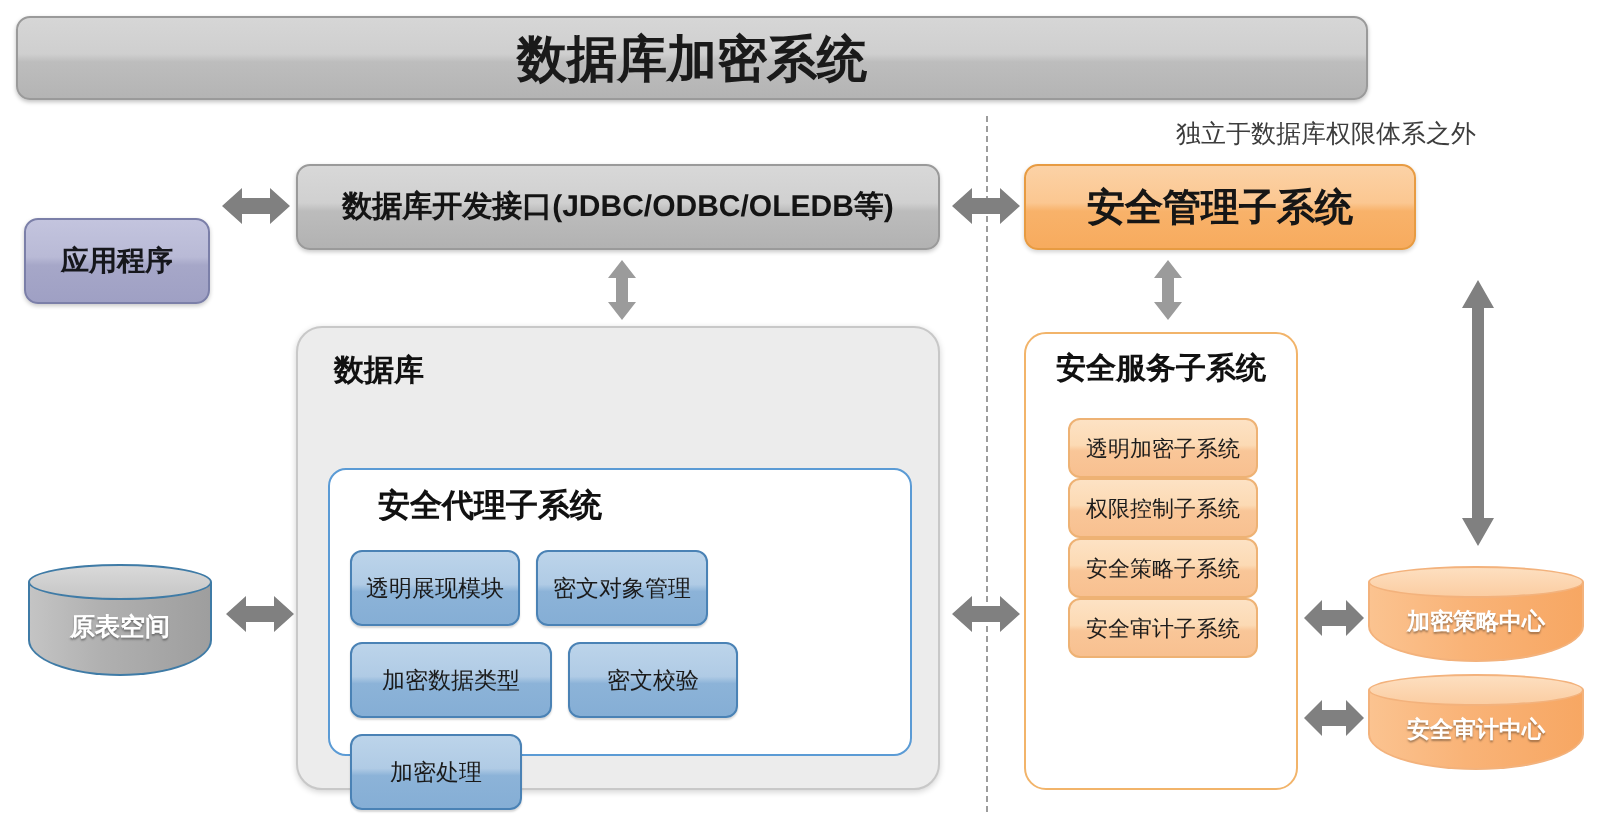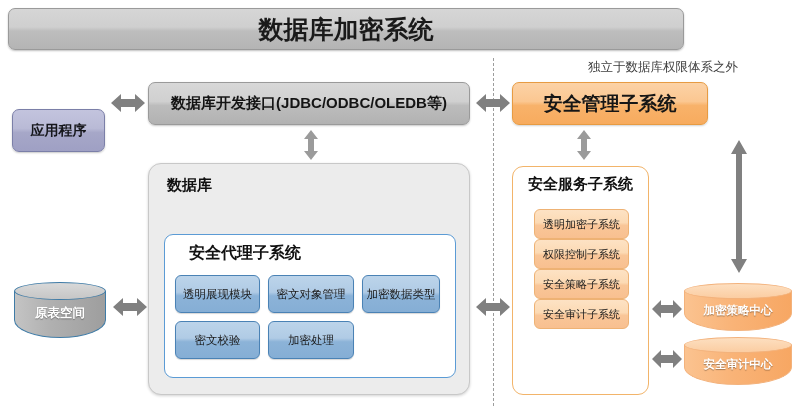--- a/index.html
+++ b/index.html
@@ -93,21 +93,21 @@
   .bluechip{
     box-sizing:border-box;height:38px;
     display:flex;align-items:center;justify-content:center;
     border:1px solid #4a82b5;border-radius:6px;
     background:linear-gradient(to bottom,#bcd4ea 0%,#b0cbe5 45%,#8cb3d8 55%,#85aed5 100%);
     font-size:11.5px;color:#1a1a1a;
     box-shadow:0 1px 1px rgba(0,0,0,.16);
   }
   .bluechip.w1{width:85px;}
   .bluechip.w2{width:86px;}
-  .bluechip.w3{width:78px;}
+  .bluechip.w3{width:101px;}
 
   
   .svcbox{
     position:absolute;left:512px;top:166px;width:137px;height:229px;
     box-sizing:border-box;
     border:1px solid #f2b46a;border-radius:11px;background:#ffffff;
   }
   .svcbox .hdr{
     position:absolute;left:0;top:8px;width:100%;text-align:center;
     font-size:15px;font-weight:bold;color:#111;

